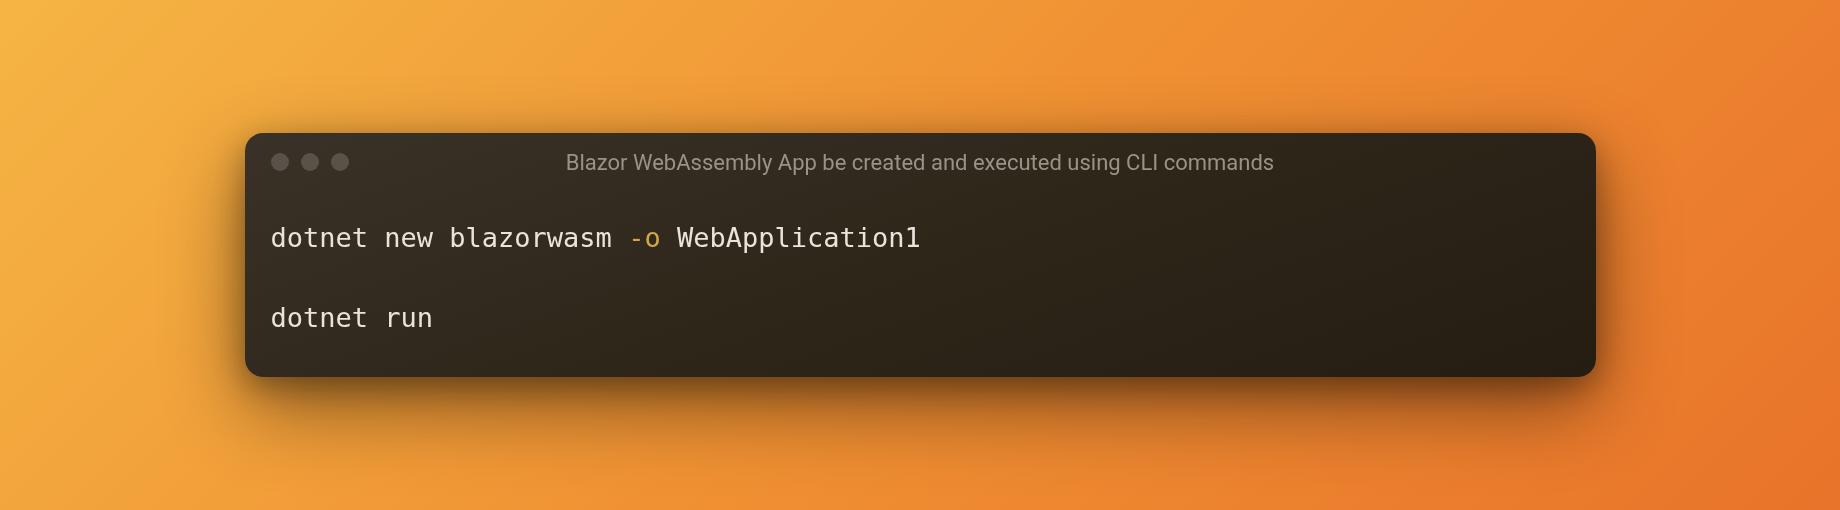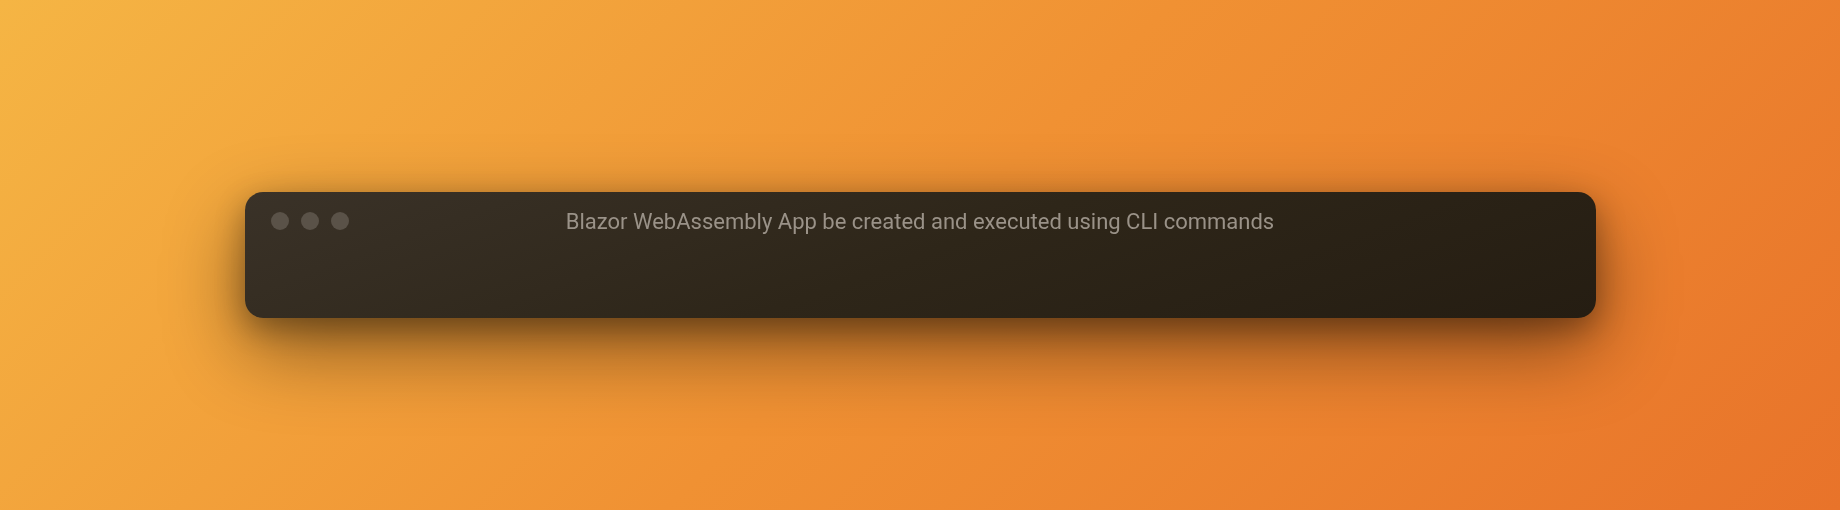--- a/index.html
+++ b/index.html
@@ -84,14 +84,16 @@
 <div class="terminal-window">
   <div class="title-bar">
     <div class="traffic-lights">
       <div class="traffic-light"></div>
       <div class="traffic-light"></div>
       <div class="traffic-light"></div>
     </div>
     <div class="title-text">Blazor WebAssembly App be created and executed using CLI commands</div>
   </div>
   <div class="terminal-body">
+    <div class="code-line"><span>dotnet new blazorwasm </span><span class="flag">-o</span><span> WebApplication1</span></div>
+    <div class="code-line">dotnet run</div>
   </div>
 </div>
 
 </body></html>

